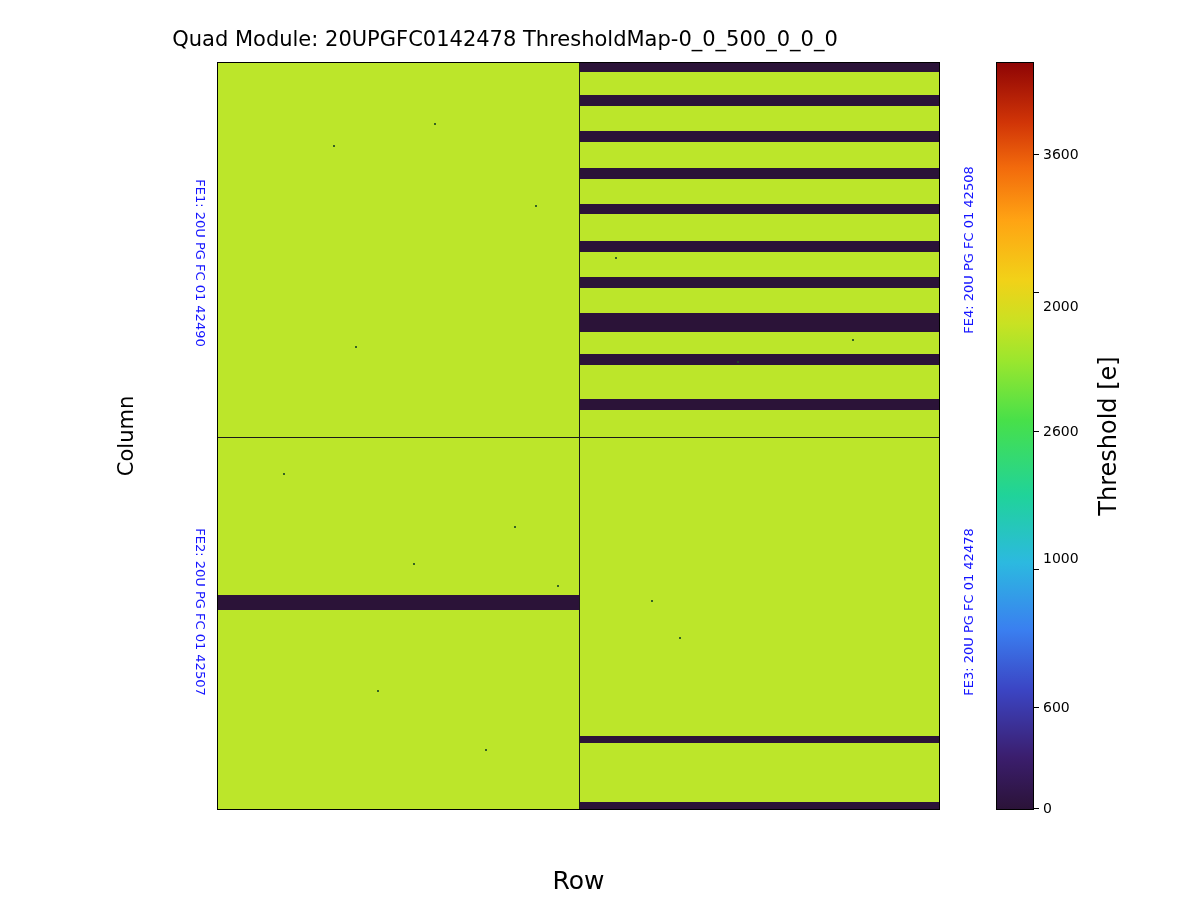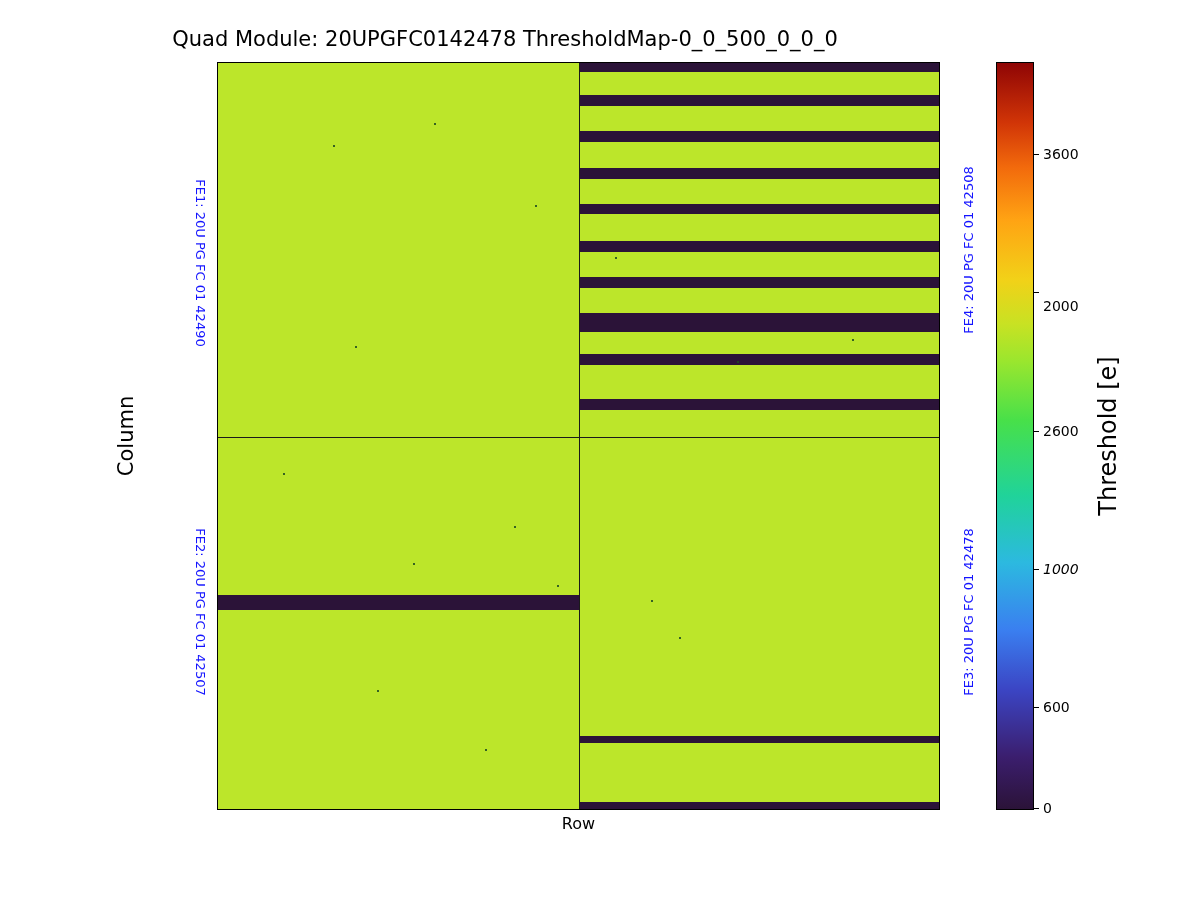--- a/index.html
+++ b/index.html
@@ -96,24 +96,24 @@
     top: 100%;
     height: 3.5px;
     width: 1.1px;
     background: #000;
   }
 
   
   #xlabel {
     position: absolute;
     left: 217px;
-    top: 814px;
+    top: 866px;
     width: 723px;
     text-align: center;
-    font-size: 16px;
+    font-size: 25px;
     color: #000;
   }
   #ylabel {
     position: absolute;
     left: 126px;
     top: 436px;
     font-size: 21px;
     color: #000;
     transform: translate(-50%, -50%) rotate(-90deg);
     white-space: nowrap;
@@ -296,17 +296,17 @@
   <div class="cb-tick" style="top:92px;"></div>
   <div class="cb-tick" style="top:230px;"></div>
   <div class="cb-tick" style="top:369px;"></div>
   <div class="cb-tick" style="top:507px;"></div>
   <div class="cb-tick" style="top:645px;"></div>
   <div class="cb-tick" style="top:746px;"></div>
 
   <div class="cb-ticklabel" style="top:92px;">3600</div>
   <div class="cb-ticklabel" style="top:244px;">2000</div>
   <div class="cb-ticklabel" style="top:369px;">2600</div>
-  <div class="cb-ticklabel" style="top:507px;font-style:italic;">1000</div>
+  <div class="cb-ticklabel" style="top:496px;">1000</div>
   <div class="cb-ticklabel" style="top:645px;">600</div>
   <div class="cb-ticklabel" style="top:746px;">0</div>
 </div>
 <div id="cblabel">Threshold [e]</div>
 
 </body></html>

